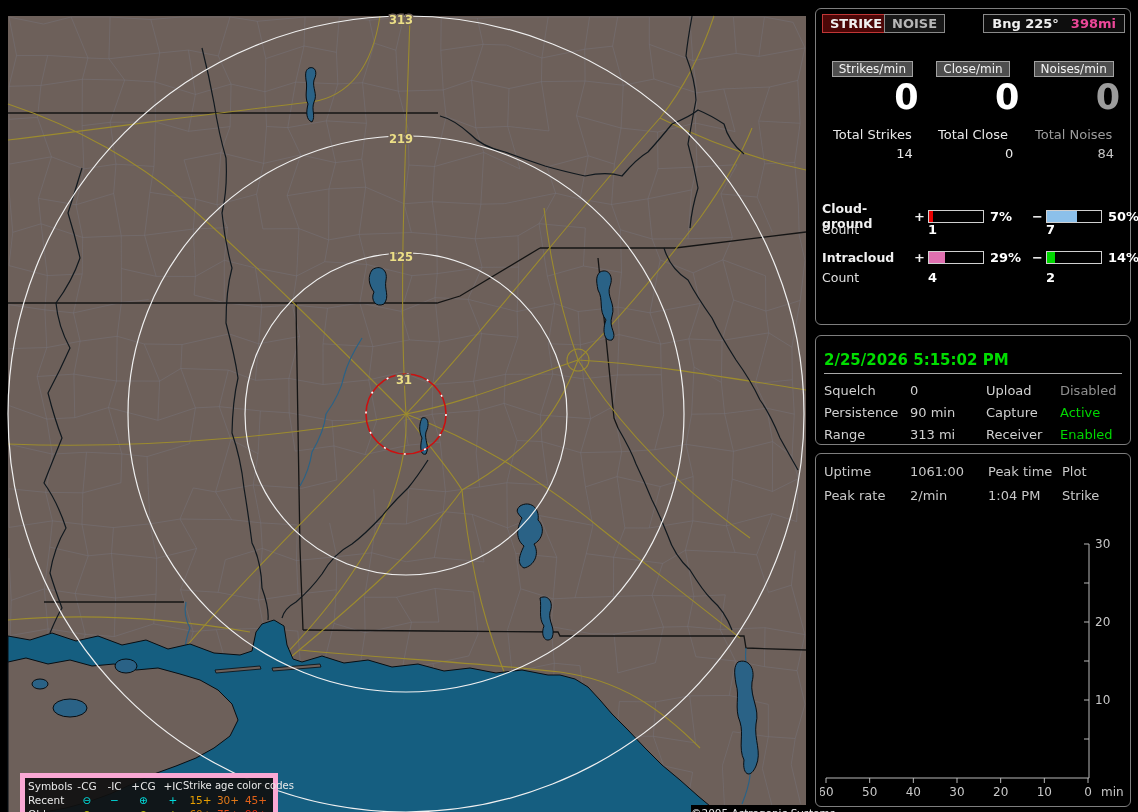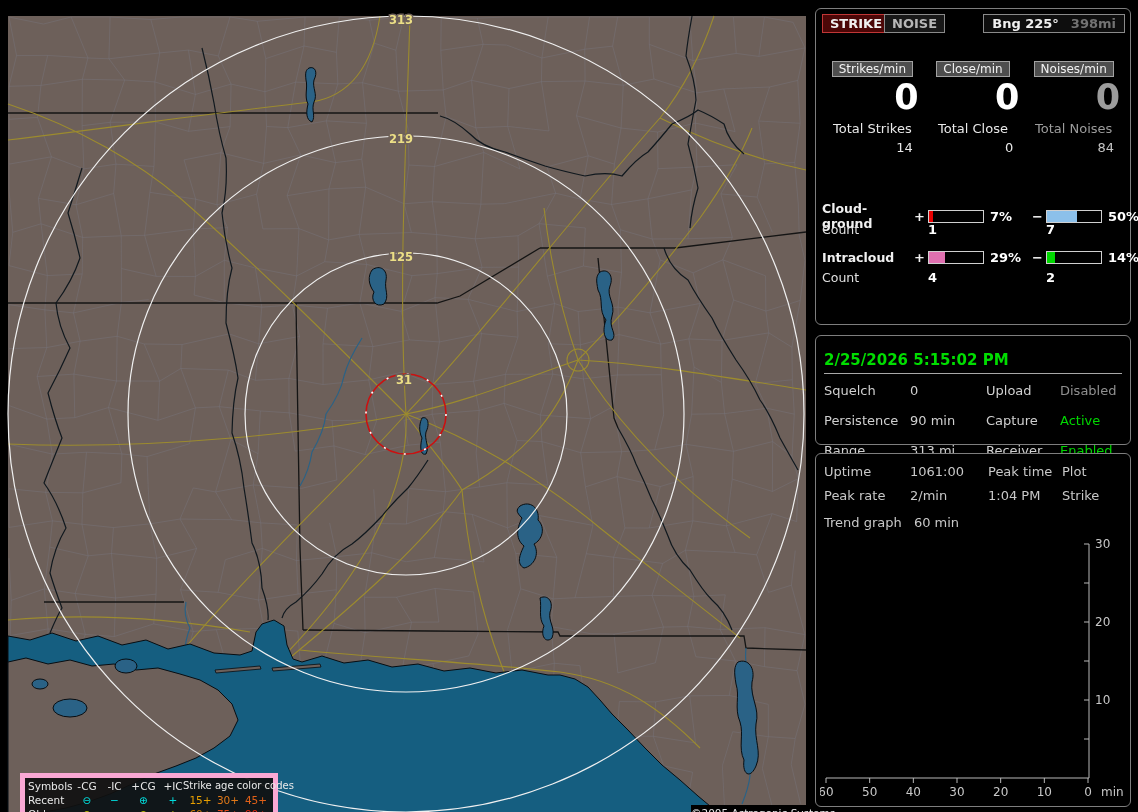--- a/index.html
+++ b/index.html
@@ -18,42 +18,42 @@
   
   .panel{position:absolute;left:815px;width:314px;background:#000;border:1px solid #7e7e7e;border-radius:6px;}
   #panel-top{top:8px;height:315px;}
   #panel-mid{top:335px;height:108px;}
   #panel-bot{top:453px;height:352px;}
   .btn{position:absolute;top:5px;font-size:13px;font-weight:bold;padding:1px 7px;}
   .btn-strike{left:6px;background:#4c0707;border:1px solid #c03636;color:#f0f0f0;}
   .btn-noise{left:68px;background:#181818;border:1px solid #8a8a8a;color:#b8b8b8;}
   .bng{position:absolute;right:5px;top:5px;border:1px solid #8a8a8a;background:#0e0e0e;
        font-size:13px;font-weight:bold;padding:1px 8px;color:#f0f0f0;white-space:nowrap;}
-  .bng .dist{color:#737373;margin-left:12px;}
+  .bng .dist{color:#ec4899;margin-left:12px;}
   .rates{position:absolute;left:6px;right:6px;top:52px;display:flex;gap:0;}
   .rate-col{flex:1;min-width:0;}
   .chip{display:block;margin:0 auto;width:max-content;background:#4e4e4e;border:1px solid #a2a2a2;
         color:#f2f2f2;font-size:12px;padding:0 6px;}
   .rate-value{text-align:right;font-size:35px;font-weight:bold;line-height:38px;color:#fff;padding-right:4px;margin-top:1px;}
-  .rate-tlabel{text-align:center;font-size:13px;color:#e8e8e8;margin-top:5px;white-space:nowrap;}
+  .rate-tlabel{text-align:center;font-size:13px;color:#e8e8e8;margin-top:11px;white-space:nowrap;}
   .rate-tvalue{text-align:right;font-size:13px;color:#e8e8e8;margin-top:4px;padding-right:10px;}
   .dim1{color:#9c9c9c !important;}
   .dim2{color:#c6c6c6 !important;}
   .dist-block{position:absolute;left:6px;right:5px;top:192px;}
   .dist-title{font-size:12px;color:#d8d8d8;border-bottom:1px solid #c4c4c4;padding-bottom:3px;margin-bottom:7px;}
   .dist-row{display:grid;grid-template-columns:92px 14px 58px 46px 14px 58px 40px;align-items:center;height:17px;margin-bottom:1px;}
   .dist-label{font-weight:bold;font-size:12.5px;color:#f0f0f0;}
   .sign{font-size:13px;font-weight:bold;color:#f0f0f0;}
   .bar{width:54px;height:11px;border:1px solid #d0d0d0;background:#000;}
   .bar span{display:block;height:100%;width:0;}
   .pct{font-weight:bold;font-size:13px;padding-left:4px;color:#fff;}
   .count-row{display:grid;grid-template-columns:92px 14px 58px 46px 14px 58px 40px;margin:4px 0 12px 0;font-size:12.5px;}
   .count-num{font-weight:bold;font-size:13px;color:#fff;}
   .ts{margin:15px 8px 0 8px;font-size:15px;font-weight:bold;color:#00dd00;border-bottom:1px solid #a8a8a8;padding-bottom:4px;}
-  .stat-grid{display:grid;grid-template-columns:86px 76px 74px auto;margin:9px 8px 0 8px;row-gap:15px;font-size:13px;color:#d0d0d0;}
+  .stat-grid{display:grid;grid-template-columns:86px 76px 74px auto;margin:9px 8px 0 8px;row-gap:7px;font-size:13px;color:#d0d0d0;}
   .info-grid{display:grid;grid-template-columns:86px 78px 74px auto;margin:10px 8px 0 8px;row-gap:9px;font-size:13px;color:#c8c8c8;}
   .trend-row{margin:12px 8px 0 8px;font-size:13px;color:#c8c8c8;}
   .trend-row b{font-weight:normal;margin-left:8px;}
   #trend-svg{position:absolute;left:4px;top:78px;}
   .tick-label{fill:#c8c8c8;font-size:12px;font-family:"DejaVu Sans",sans-serif;}
   .ring-label{font:bold 11.5px "DejaVu Sans",sans-serif;fill:#ecdf86;text-anchor:middle;
               paint-order:stroke;stroke:#6d605a;stroke-width:3px;}
 </style>
 </head>
 <body>
@@ -295,24 +295,20 @@
     <span>Uptime</span>
     <span>1061:00</span>
     <span>Peak time</span>
     <span>Plot</span>
 
     <span>Peak rate</span>
     <span>2/min</span>
     <span>1:04 PM</span>
     <span>Strike</span>
   </div>
-  <div class="trend-row">
-    <span>Trend graph</span>
-    <b>60 min</b>
-  </div>
   <svg id="trend-svg" width="308" height="272">
       <line x1="269" y1="12" x2="269" y2="246" stroke="#b8b8b8" stroke-width="1"></line>
       <line x1="6" y1="246" x2="269" y2="246" stroke="#b8b8b8" stroke-width="1"></line>
       <line x1="264" y1="12" x2="269" y2="12" stroke="#b8b8b8" stroke-width="1"></line>
       <line x1="264" y1="51" x2="269" y2="51" stroke="#b8b8b8" stroke-width="1"></line>
       <line x1="264" y1="90" x2="269" y2="90" stroke="#b8b8b8" stroke-width="1"></line>
       <line x1="264" y1="129" x2="269" y2="129" stroke="#b8b8b8" stroke-width="1"></line>
       <line x1="264" y1="168" x2="269" y2="168" stroke="#b8b8b8" stroke-width="1"></line>
       <line x1="264" y1="207" x2="269" y2="207" stroke="#b8b8b8" stroke-width="1"></line>
       <text x="275" y="16" class="tick-label">30</text>

